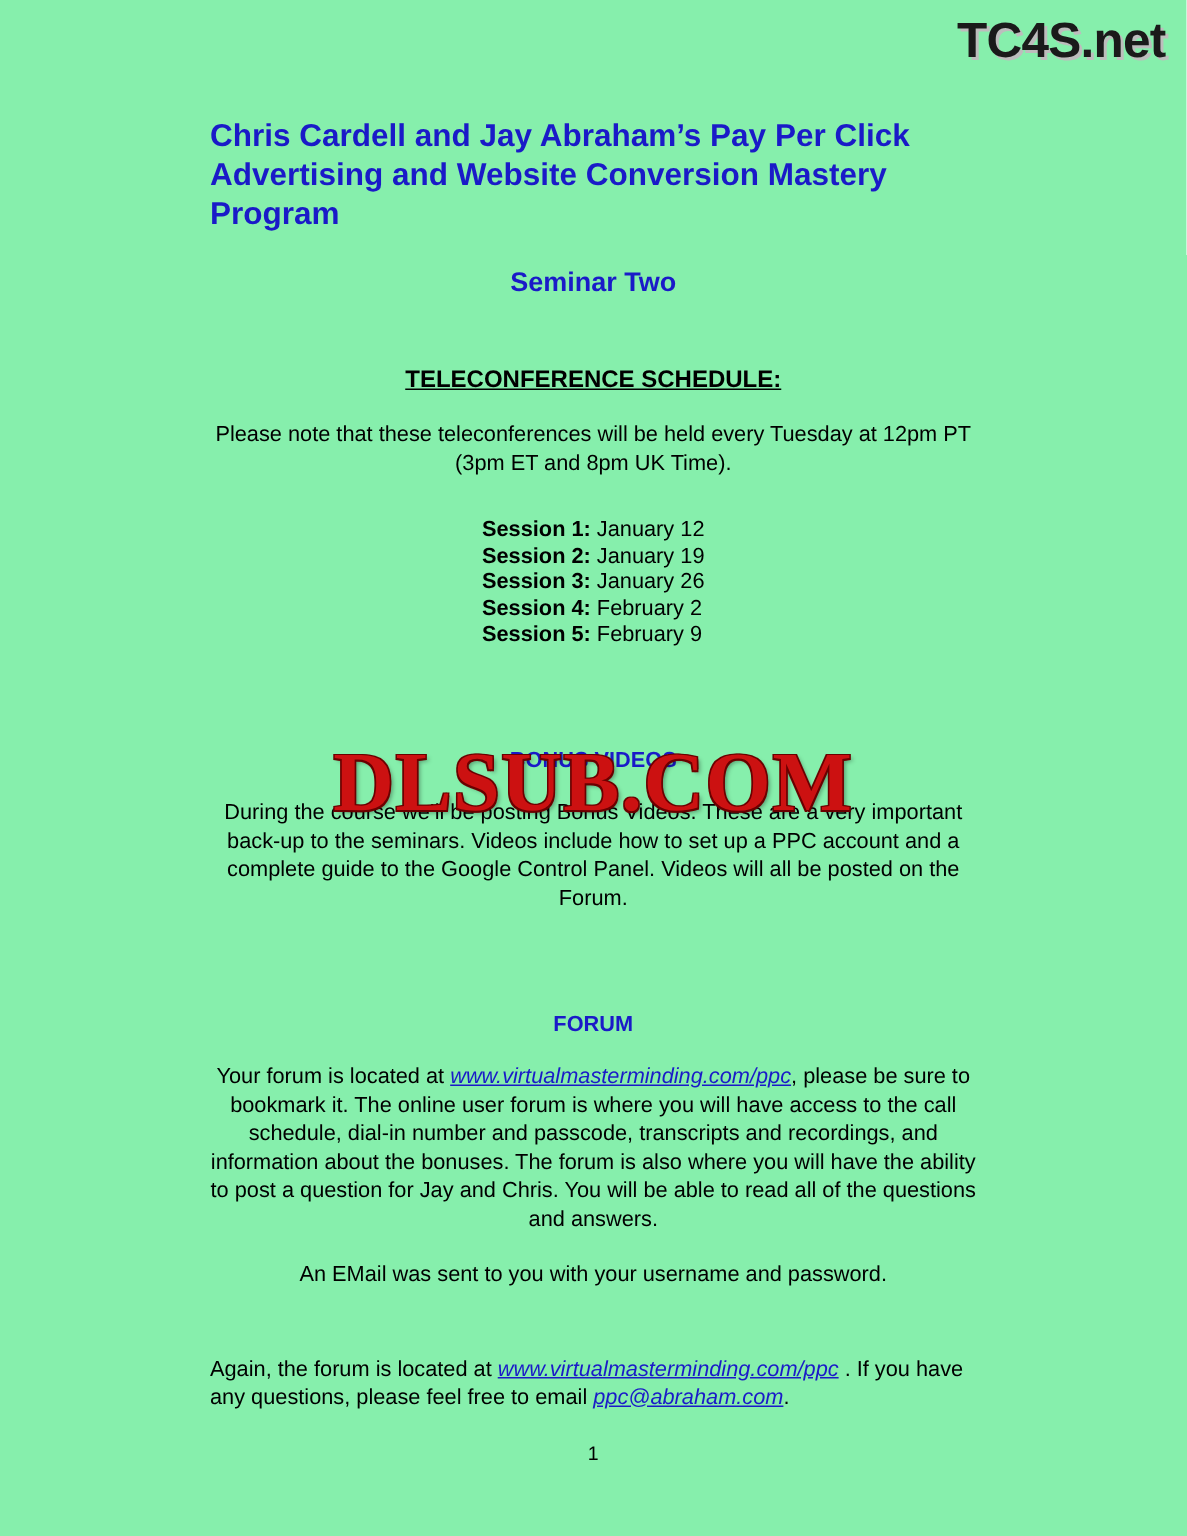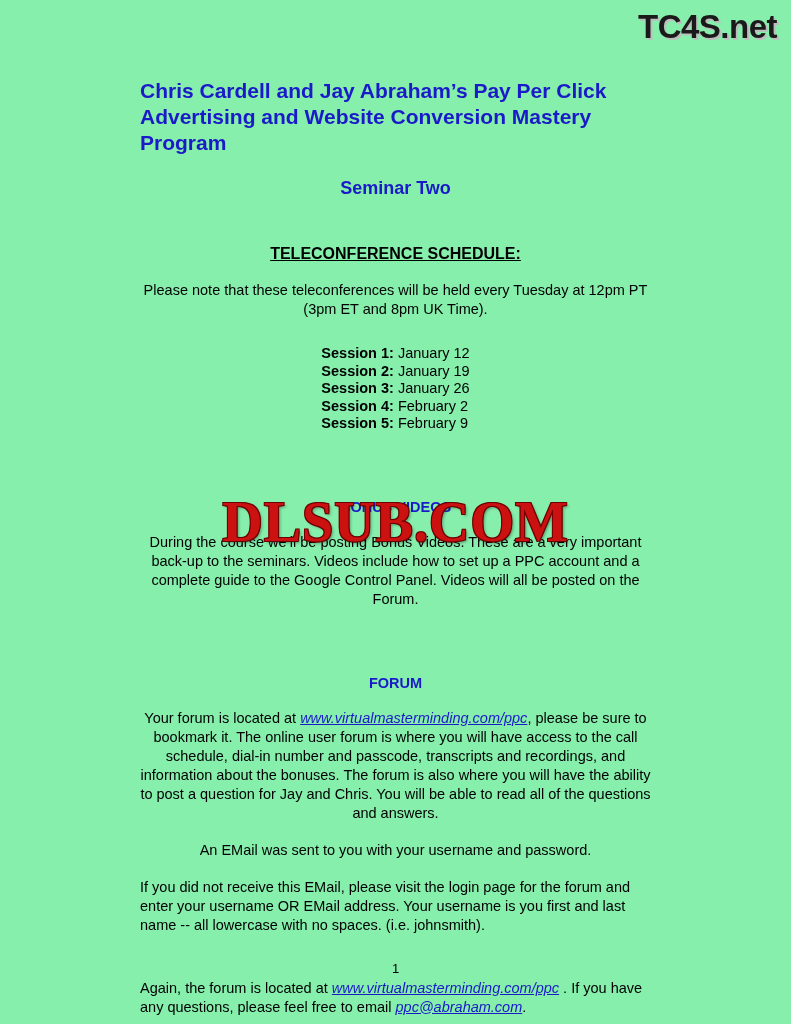--- a/index.html
+++ b/index.html
@@ -207,21 +207,20 @@
 
     <p class="para">During the course we’ll be posting Bonus Videos. These are a very important back-up to the seminars. Videos include how to set up a PPC account and a complete guide to the Google Control Panel. Videos will all be posted on the Forum.</p>
 
     <div class="blue-head">FORUM</div>
 
     <p class="para"><span>Your forum is located at </span><a class="link" href="#">www.virtualmasterminding.com/ppc</a><span>, please be sure to bookmark it.  The online user forum is where you will have access to the call schedule, dial-in number and passcode, transcripts and recordings, and information about the bonuses.  The forum is also where you will have the ability to post a question for Jay and Chris.  You will be able to read all of the questions and answers.</span></p>
 
 
     <p class="para">An EMail was sent to you with your username and password.</p>
 
-    <p class="para left">If you did not receive this EMail, please visit the login page for the forum and enter your username OR EMail address.  Your username is you first and last name -- all lowercase with no spaces. (i.e. johnsmith).</p>
 
     <div class="spacer-lg"></div>
 
     <p class="para left"><span>Again, the forum is located at </span><a class="link" href="#">www.virtualmasterminding.com/ppc</a><span> .  If you have any questions, please feel free to email </span><a class="link" href="#">ppc@abraham.com</a><span>.</span></p>
 
   </div>
 
   <div class="watermark">
     <span class="wm-text">DLSUB.COM</span>
   </div>

